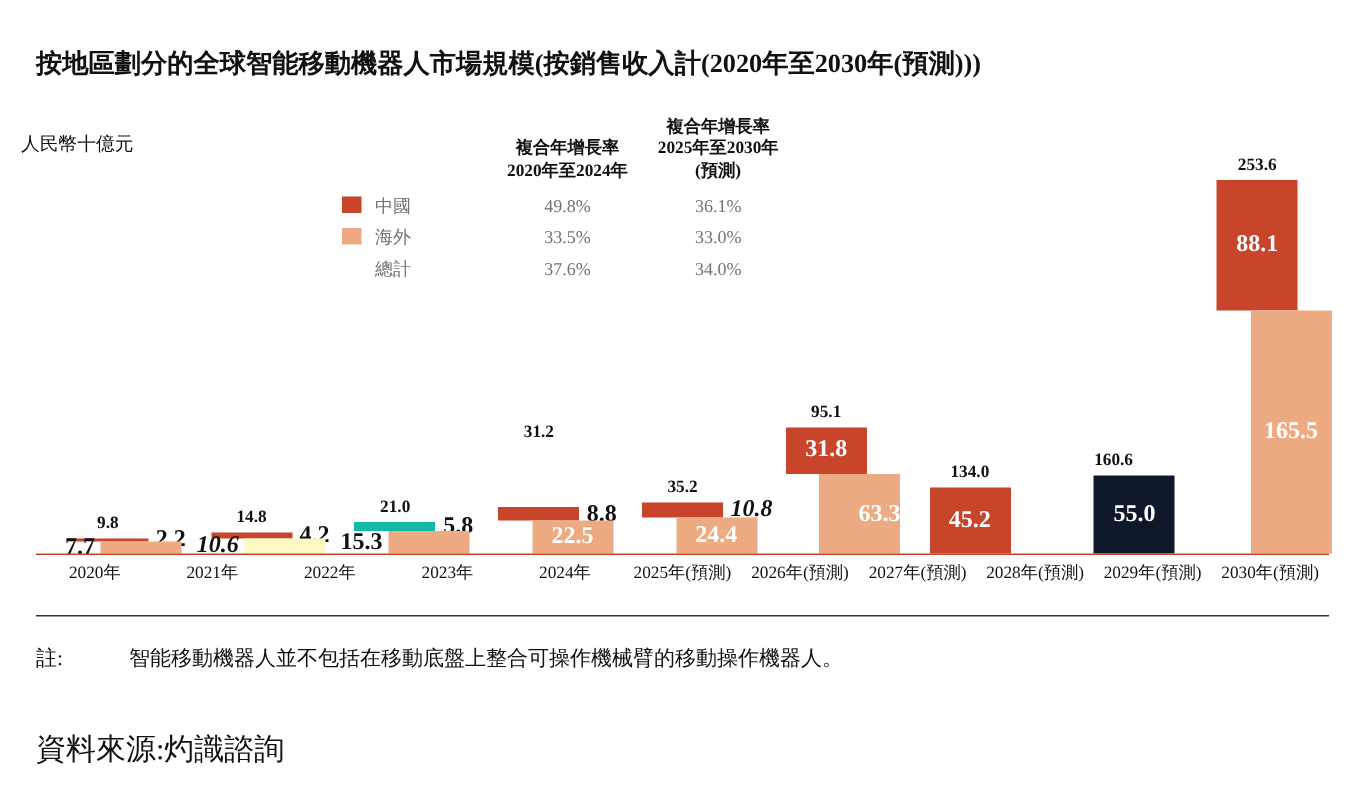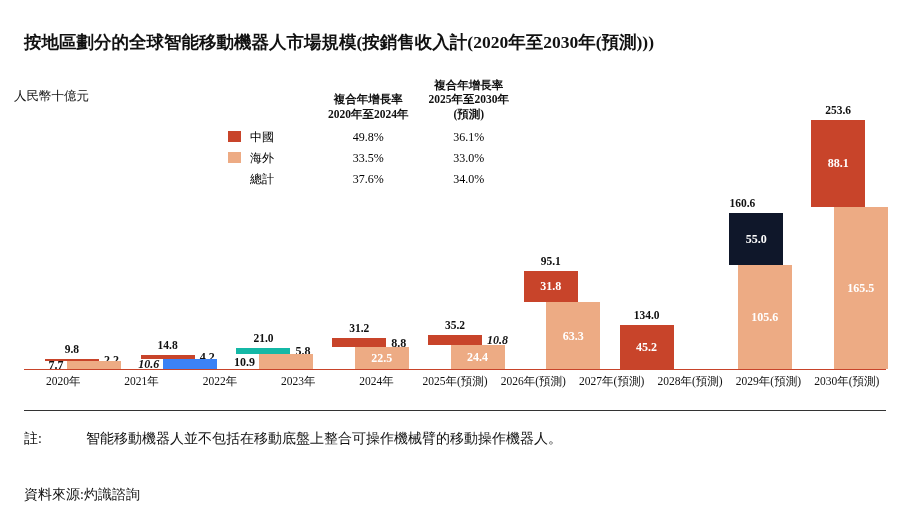--- a/index.html
+++ b/index.html
@@ -47,23 +47,23 @@
     font-weight: bold;
     font-size: 11.5px;
     text-align: center;
     padding: 0 10px 6px 10px;
     line-height: 1.25;
     vertical-align: bottom;
     color: #111;
   }
   .legend-table td {
     font-size: 12px;
-    padding: 2px 10px;
+    padding: 2px 20px;
     text-align: center;
-    color: #000000;
+    color: #737373;
   }
   .legend-table td.lg-name {
     text-align: left;
     padding-left: 22px;
     position: relative;
     white-space: nowrap;
     min-width: 58px;
   }
   .swatch {
     position: absolute;
@@ -121,21 +121,21 @@
     width: 54px;
     position: relative;
     display: flex;
     align-items: center;
     justify-content: center;
     box-sizing: border-box;
   }
   .seg-china { background: #c8442a; }
   .seg-overseas { background: #edab84; margin-left: 45px; }
   .seg-val {
-    font-size: 12px;
+    font-size: 16px;
     font-weight: bold;
     color: #ffffff;
     line-height: 1;
   }
   .seg-val.outside {
     position: absolute;
     left: 100%;
     margin-left: 5px;
     color: #111111;
     white-space: nowrap;
@@ -187,21 +187,21 @@
     color: #111111;
   }
   .note .note-label {
     display: inline-block;
     width: 62px;
   }
   .source {
     position: absolute;
     left: 24px;
     top: 486px;
-    font-size: 14px;
+    font-size: 20px;
     color: #111111;
   }
 </style>
 </head>
 <body>
 
 <div class="title">按地區劃分的全球智能移動機器人市場規模(按銷售收入計(2020年至2030年(預測)))</div>
 
 <div class="yaxis-label">人民幣十億元</div>
 
@@ -261,40 +261,40 @@
             <span class="seg-val outside-left">7.7</span>
           </div>
         </div>
       </div>
       <div class="col">
         <div class="bar-wrap">
           <div class="total-val">14.8</div>
           <div class="seg seg-china" style="height: 4.11923px; background: rgb(200, 68, 42);">
             <span class="seg-val outside">4.2</span>
           </div>
-          <div class="seg seg-overseas" style="height: 10.3962px; background: #3b82f6; font-style: italic;">
+          <div class="seg seg-overseas" style="height: 10.3962px; background: #fef9c3; font-style: italic;">
             <span class="seg-val outside-left">10.6</span>
           </div>
         </div>
       </div>
       <div class="col">
         <div class="bar-wrap">
           <div class="total-val">21.0</div>
           <div class="seg seg-china" style="height: 5.68846px; background: #14b8a6; padding-left: 44px;">
             <span class="seg-val outside">5.8</span>
           </div>
           <div class="seg seg-overseas" style="height: 15.0058px; background: rgb(237, 171, 132);">
-            <span class="seg-val outside-left">10.9</span>
+            <span class="seg-val outside-left">15.3</span>
           </div>
         </div>
       </div>
       <div class="col">
         <div class="bar-wrap">
           <div class="total-val">31.2</div>
-          <div class="seg seg-china" style="height: 8.63077px; background: rgb(200, 68, 42);">
+          <div class="seg seg-china" style="height: 8.63077px; background: rgb(200, 68, 42); margin-top: 40px;">
             <span class="seg-val outside">8.8</span>
           </div>
           <div class="seg seg-overseas" style="height: 22.0673px; background: rgb(237, 171, 132);">
             <span class="seg-val">22.5</span>
           </div>
         </div>
       </div>
       <div class="col">
         <div class="bar-wrap">
           <div class="total-val">35.2</div>
@@ -305,41 +305,38 @@
             <span class="seg-val">24.4</span>
           </div>
         </div>
       </div>
       <div class="col">
         <div class="bar-wrap">
           <div class="total-val">95.1</div>
           <div class="seg seg-china" style="height: 31.1885px; background: rgb(200, 68, 42);">
             <span class="seg-val">31.8</span>
           </div>
-          <div class="seg seg-overseas" style="height: 67px; background: rgb(237, 171, 132);">
+          <div class="seg seg-overseas" style="height: 53px; background: rgb(237, 171, 132); justify-content: flex-end;">
             <span class="seg-val">63.3</span>
           </div>
         </div>
       </div>
       <div class="col">
         <div class="bar-wrap">
           <div class="total-val">134.0</div>
           <div class="seg seg-china" style="height: 44.3308px; background: rgb(200, 68, 42);">
             <span class="seg-val">45.2</span>
           </div>
         </div>
       </div>
       <div class="col">
         <div class="bar-wrap">
           <div class="total-val">160.6</div>
           <div class="seg seg-china" style="height: 52px; background: #0f172a; margin-left: 28px;">
             <span class="seg-val">55.0</span>
-          </div>
-          <div class="seg seg-overseas" style="height: 103.569px; background: rgb(237, 171, 132);">
-            <span class="seg-val">105.6</span>
           </div>
         </div>
       </div>
       <div class="col">
         <div class="bar-wrap">
           <div class="total-val">253.6</div>
           <div class="seg seg-china" style="height: 86.4058px; background: rgb(200, 68, 42);">
             <span class="seg-val">88.1</span>
           </div>
           <div class="seg seg-overseas" style="height: 162.317px; background: rgb(237, 171, 132);">

